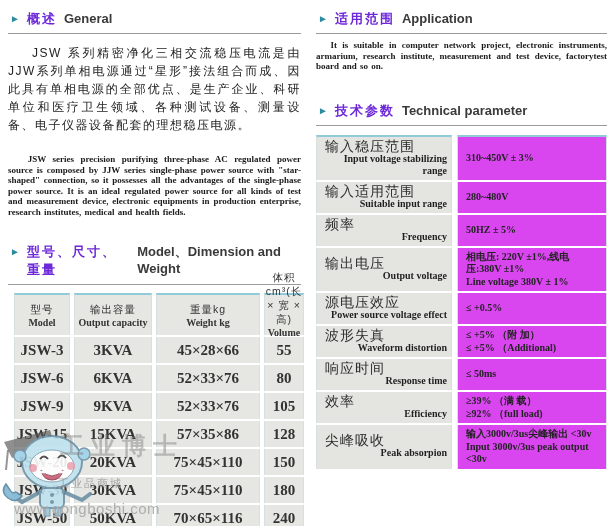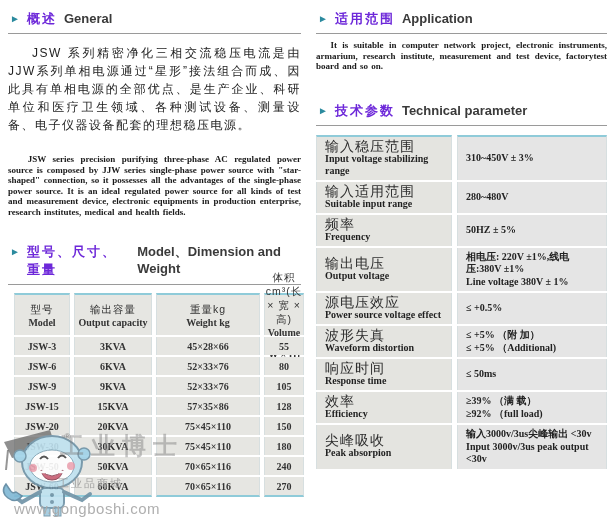--- a/index.html
+++ b/index.html
@@ -23,34 +23,34 @@
 
   .model-header{margin-top:22px;}
   .model-table{display:grid;grid-template-columns:56px 78px 104px 40px;
                column-gap:4px;row-gap:2px;margin:8px 0 0 6px;}
   .cell{background:#e6e6e2;border-left:1px solid #d7dfe0;border-right:1px solid #d7dfe0;
         display:flex;flex-direction:column;align-items:center;justify-content:center;
         font-family:"Liberation Serif",serif;font-size:11px;color:#333;text-align:center;}
   .cell .zh{font-family:"Liberation Sans",sans-serif;font-size:10.5px;letter-spacing:1px;}
   .cell .en{font-family:"Liberation Serif",serif;font-weight:bold;font-size:10px;}
   .model-table .hcell{height:40px;}
-  .model-table .dcell{height:18px;font-weight:bold;font-size:10px;}
+  .model-table .dcell{height:26px;font-weight:bold;font-size:15px;}
   .col-top{border-top:2px solid #8fcbd9;}
   .col-bottom{border-bottom:2px solid #8fcbd9;}
 
   .tech-header{margin-top:26px;}
   .tech-table{display:grid;grid-template-columns:136px 150px;column-gap:5px;row-gap:2px;
               margin-top:9px;}
   .tcell{background:#e4e4e0;border-left:1px solid #d7dfe0;border-right:1px solid #d7dfe0;
          display:flex;flex-direction:column;justify-content:center;min-height:28px;
          padding:3px 4px 3px 8px;box-sizing:border-box;}
-  .vcell{background:#e5e5e5;justify-content:center;}
+  .vcell{background:#d946ef;justify-content:center;}
   .t-zh{font-size:14px;color:#2e2e2e;letter-spacing:1px;line-height:13px;font-family:Liberation Serif, serif;}
   .t-en{font-family:"Liberation Serif",serif;font-weight:bold;font-size:10px;color:#1f1f1f;
-        line-height:12px;}
+        line-height:12px;text-align:right;}
   .t-val{font-family:"Liberation Serif",serif;font-weight:bold;font-size:10px;color:#222;
          line-height:12.5px;}
 
   .watermark{position:absolute;pointer-events:none;}
   .wm-reg{left:64px;top:432px;font-size:9px;color:#8a8a8a;opacity:.8;}
   .wm-brand{left:60px;top:430px;font-size:24px;font-weight:bold;color:#7d7d7d;
             opacity:.45;letter-spacing:7px;font-family:"Liberation Serif",serif;}
   .wm-mall{left:58px;top:476px;font-size:11px;color:#9b9b9b;letter-spacing:2px;opacity:.9;}
   .wm-url{left:14px;top:500px;font-size:15px;color:#ababab;letter-spacing:.5px;opacity:.95;}
   .wm-mascot{left:0px;top:426px;width:106px;height:94px;opacity:.9;}

